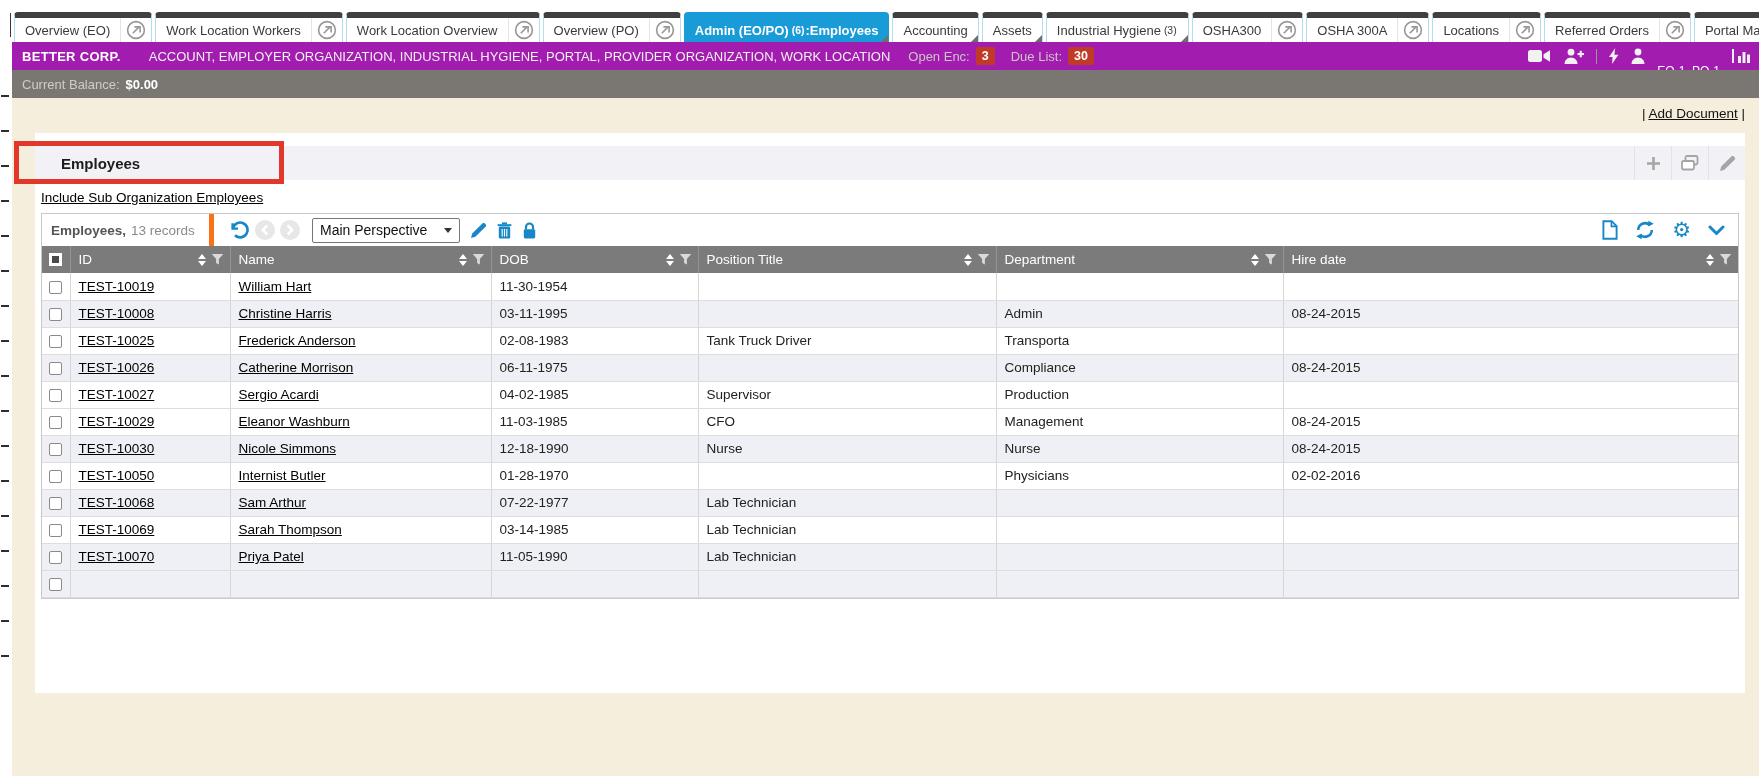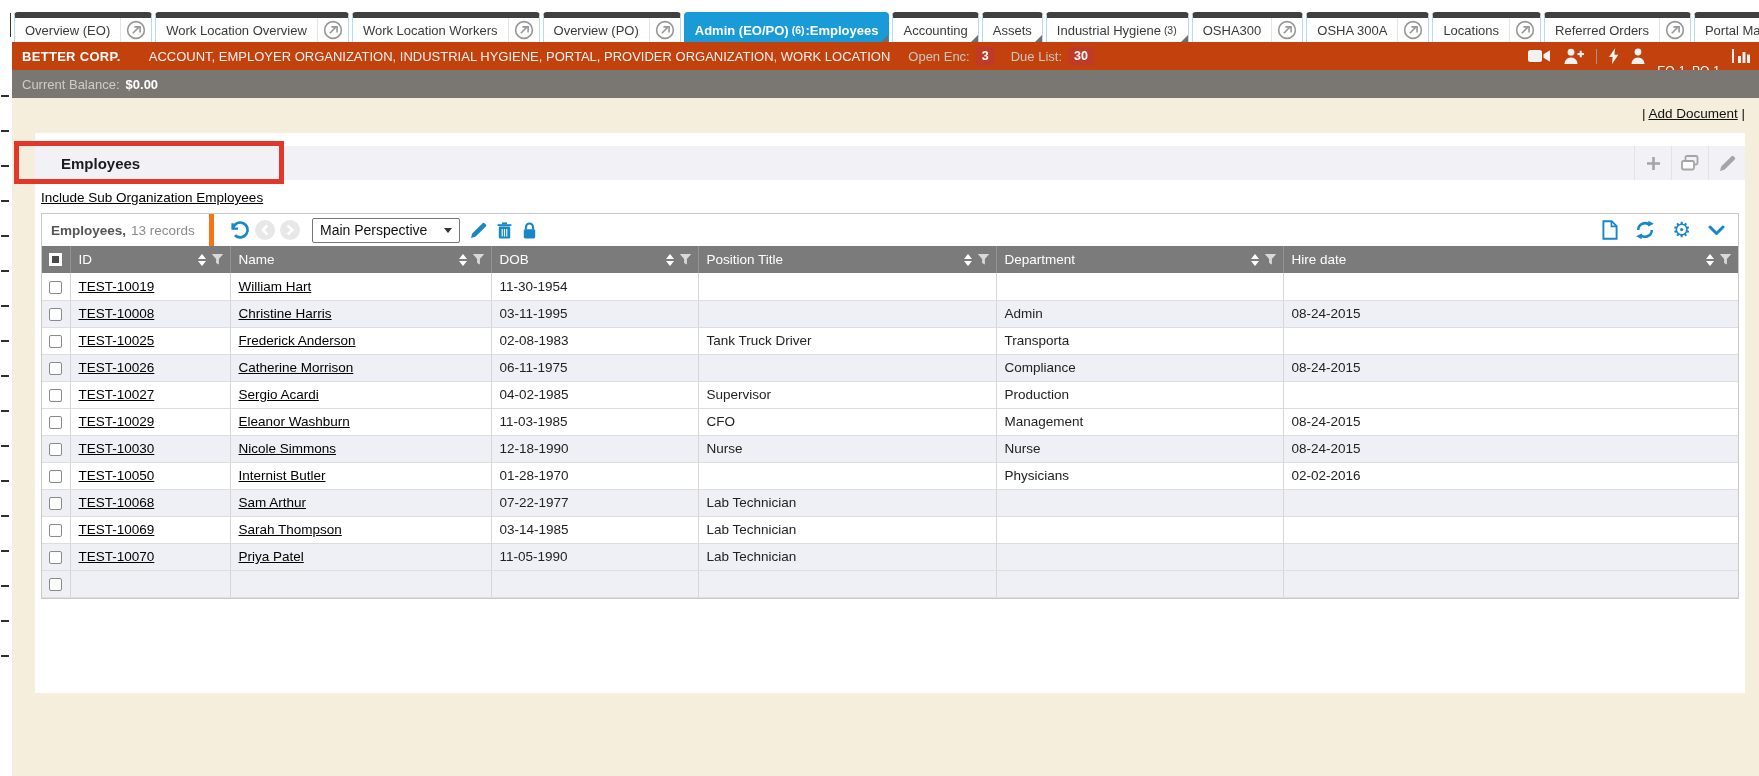--- a/index.html
+++ b/index.html
@@ -19,21 +19,21 @@
          border-radius:4px 4px 0 0; font-size:13px; color:#3a3a3a; flex:0 0 auto; cursor:pointer; }
   .tab-label { display:flex; align-items:center; padding:0 10px; }
   .tab-count { font-size:10.5px; margin:0 1px 0 3px; }
   .tab-ext { display:flex; align-items:center; justify-content:center; width:31px; border-left:1px solid #E4E4E4; }
   .tab.active { background:#199BD7; border-color:#199BD7; color:#fff; font-weight:bold; }
   .tab.active .tab-count { font-weight:bold; }
   .fold { position:absolute; right:0; bottom:0; width:0; height:0;
           border-left:7px solid transparent; border-bottom:7px solid #6F6F6F; }
 
   
-  .bar1 { position:absolute; left:12px; right:0; top:42px; height:28px; background:#c2410c;
+  .bar1 { position:absolute; left:12px; right:0; top:42px; height:28px; background:#a21caf;
           display:flex; align-items:center; color:#EDEDED; font-size:13px; }
   .bar2 { position:absolute; left:12px; right:0; top:70px; height:28px; background:#7A7773;
           display:flex; align-items:center; font-size:13px; }
   .org-name { color:#fff; font-weight:bold; margin:0 0 0 10px; letter-spacing:.3px; }
   .org-cats { margin-left:28px; color:#F2F2F2; }
   .enc-group { display:flex; align-items:center; margin-left:18px; }
   .enc-label { color:#C9C7C3; margin-right:6px; }
   .badge { background:#C03A28; color:#fff; font-weight:bold; font-size:12.5px; padding:2px 6px; border-radius:2px; cursor:pointer; }
   .due-label { color:#C9C7C3; margin:0 6px 0 16px; }
   .bar1-icons { margin-left:auto; display:flex; align-items:center; gap:12px; padding-right:8px; }
@@ -112,31 +112,31 @@
         <span class="tab-label">Overview (EO)</span>
         <span class="tab-ext">
   <svg width="20" height="20" viewBox="0 0 20 20">
             <circle cx="10" cy="10" r="8.4" fill="none" stroke="#979797" stroke-width="1.6"></circle>
             <path d="M6.8 13.2 12.6 7.4" stroke="#979797" stroke-width="1.6"></path>
             <path d="M8.4 6.9h5.7v5.7" fill="none" stroke="#979797" stroke-width="1.6"></path>
           </svg>
 </span>
       </div>
       <div class="tab">
+        <span class="tab-label">Work Location Workers</span>
+        <span class="tab-ext">
+  <svg width="20" height="20" viewBox="0 0 20 20">
+            <circle cx="10" cy="10" r="8.4" fill="none" stroke="#979797" stroke-width="1.6"></circle>
+            <path d="M6.8 13.2 12.6 7.4" stroke="#979797" stroke-width="1.6"></path>
+            <path d="M8.4 6.9h5.7v5.7" fill="none" stroke="#979797" stroke-width="1.6"></path>
+          </svg>
+</span>
+      </div>
+      <div class="tab">
         <span class="tab-label">Work Location Overview</span>
-        <span class="tab-ext">
-  <svg width="20" height="20" viewBox="0 0 20 20">
-            <circle cx="10" cy="10" r="8.4" fill="none" stroke="#979797" stroke-width="1.6"></circle>
-            <path d="M6.8 13.2 12.6 7.4" stroke="#979797" stroke-width="1.6"></path>
-            <path d="M8.4 6.9h5.7v5.7" fill="none" stroke="#979797" stroke-width="1.6"></path>
-          </svg>
-</span>
-      </div>
-      <div class="tab">
-        <span class="tab-label">Work Location Workers</span>
         <span class="tab-ext">
   <svg width="20" height="20" viewBox="0 0 20 20">
             <circle cx="10" cy="10" r="8.4" fill="none" stroke="#979797" stroke-width="1.6"></circle>
             <path d="M6.8 13.2 12.6 7.4" stroke="#979797" stroke-width="1.6"></path>
             <path d="M8.4 6.9h5.7v5.7" fill="none" stroke="#979797" stroke-width="1.6"></path>
           </svg>
 </span>
       </div>
       <div class="tab">
         <span class="tab-label">Overview (PO)</span>

